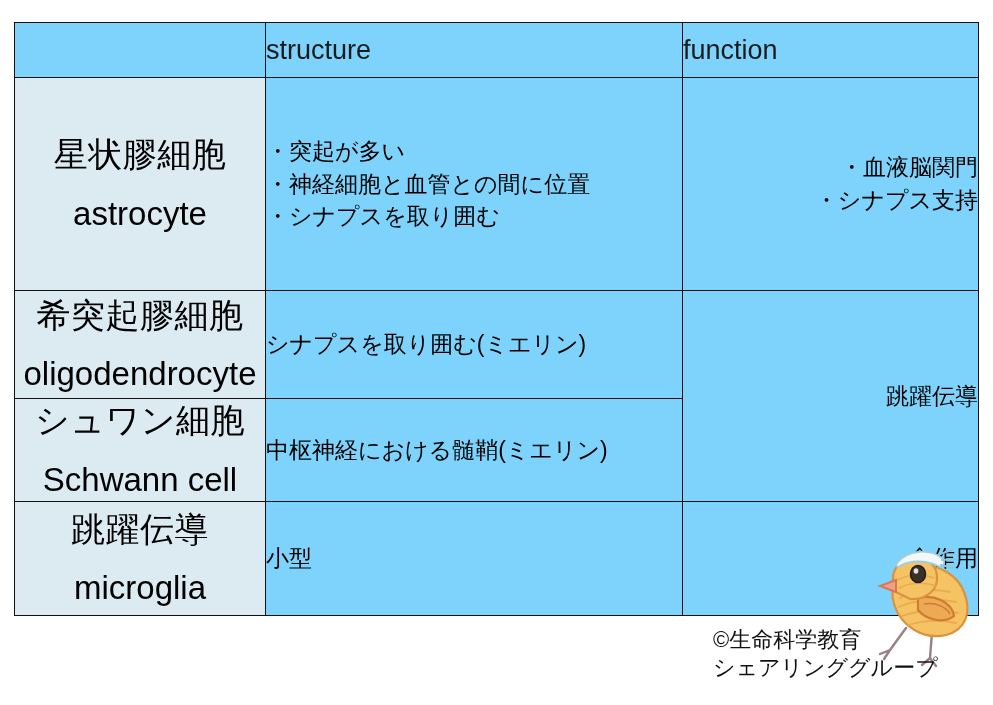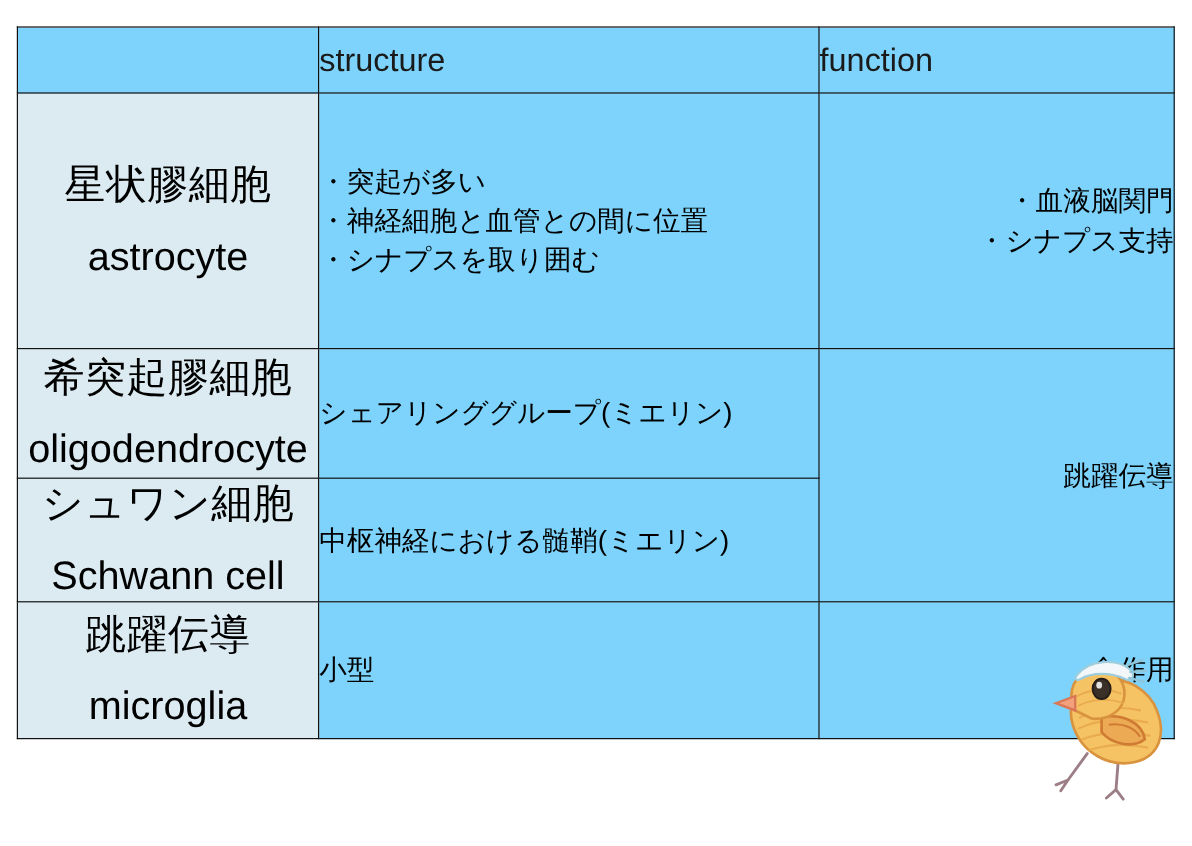--- a/index.html
+++ b/index.html
@@ -151,21 +151,21 @@
       </ul>
     </td>
   </tr>
 
   <tr class="row-oligo">
     <td class="name-cell">
       <span class="name-jp">希突起膠細胞</span>
       <span class="name-en">oligodendrocyte</span>
     </td>
     <td class="body-cell">
-      <div>シェアリンググループ(ミエリン)</div>
+      <div>シナプスを取り囲む(ミエリン)</div>
     </td>
     <td class="body-cell fn" rowspan="2">
       <div>跳躍伝導</div>
     </td>
   </tr>
 
   <tr class="row-schwann">
     <td class="name-cell">
       <span class="name-jp">シュワン細胞</span>
       <span class="name-en">Schwann cell</span>
@@ -223,13 +223,15 @@
     <path d="M44 30 C54 18 76 16 88 26 C92 30 90 36 84 34 C72 28 56 28 46 34 C42 36 41 33 44 30 Z" fill="#f3f7f9" stroke="#9ecede" stroke-width="1.8"></path>
     <g stroke="#8fc6da" stroke-width="2" stroke-linecap="round" fill="none">
       <path d="M86 22 L98 18"></path>
       <path d="M88 28 L101 27"></path>
       <path d="M87 33 L99 36"></path>
     </g>
   </g>
 </svg>
 
 <div class="credit">
+  <span>©生命科学教育</span>
+  <span>シェアリンググループ</span>
 </div>
 
 </body></html>

